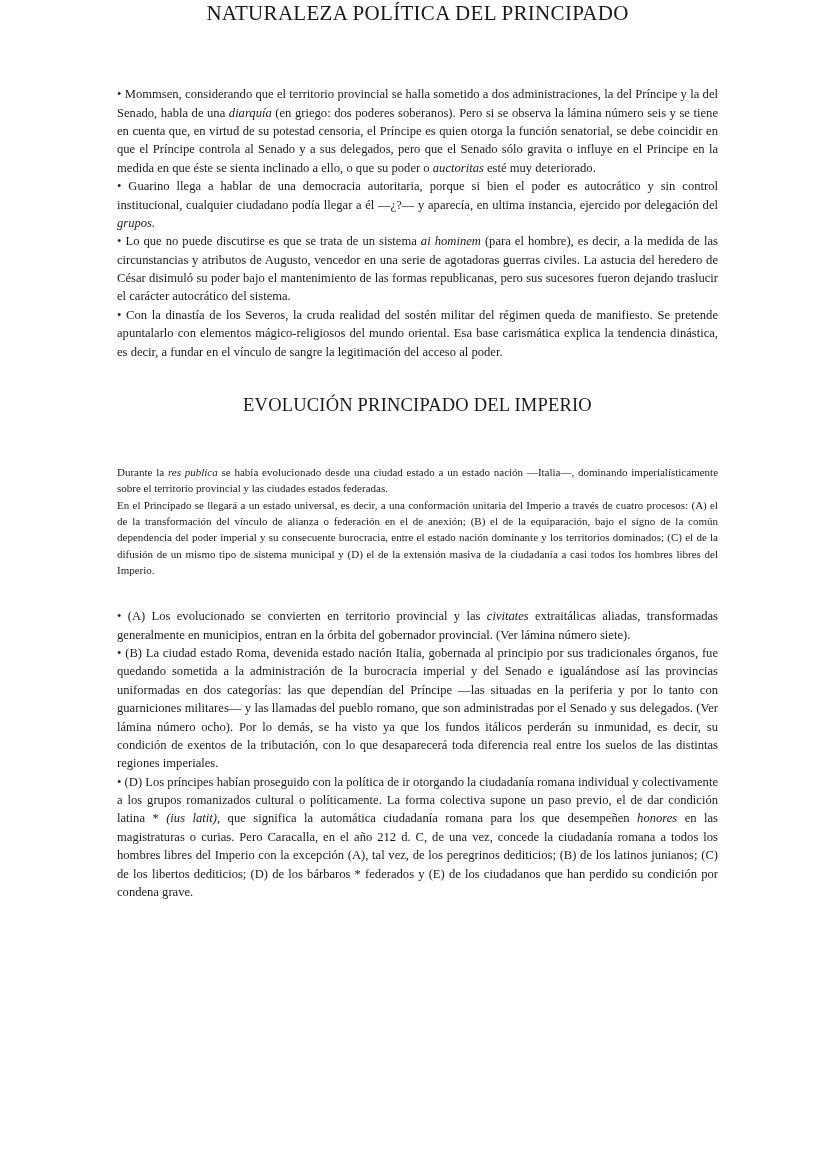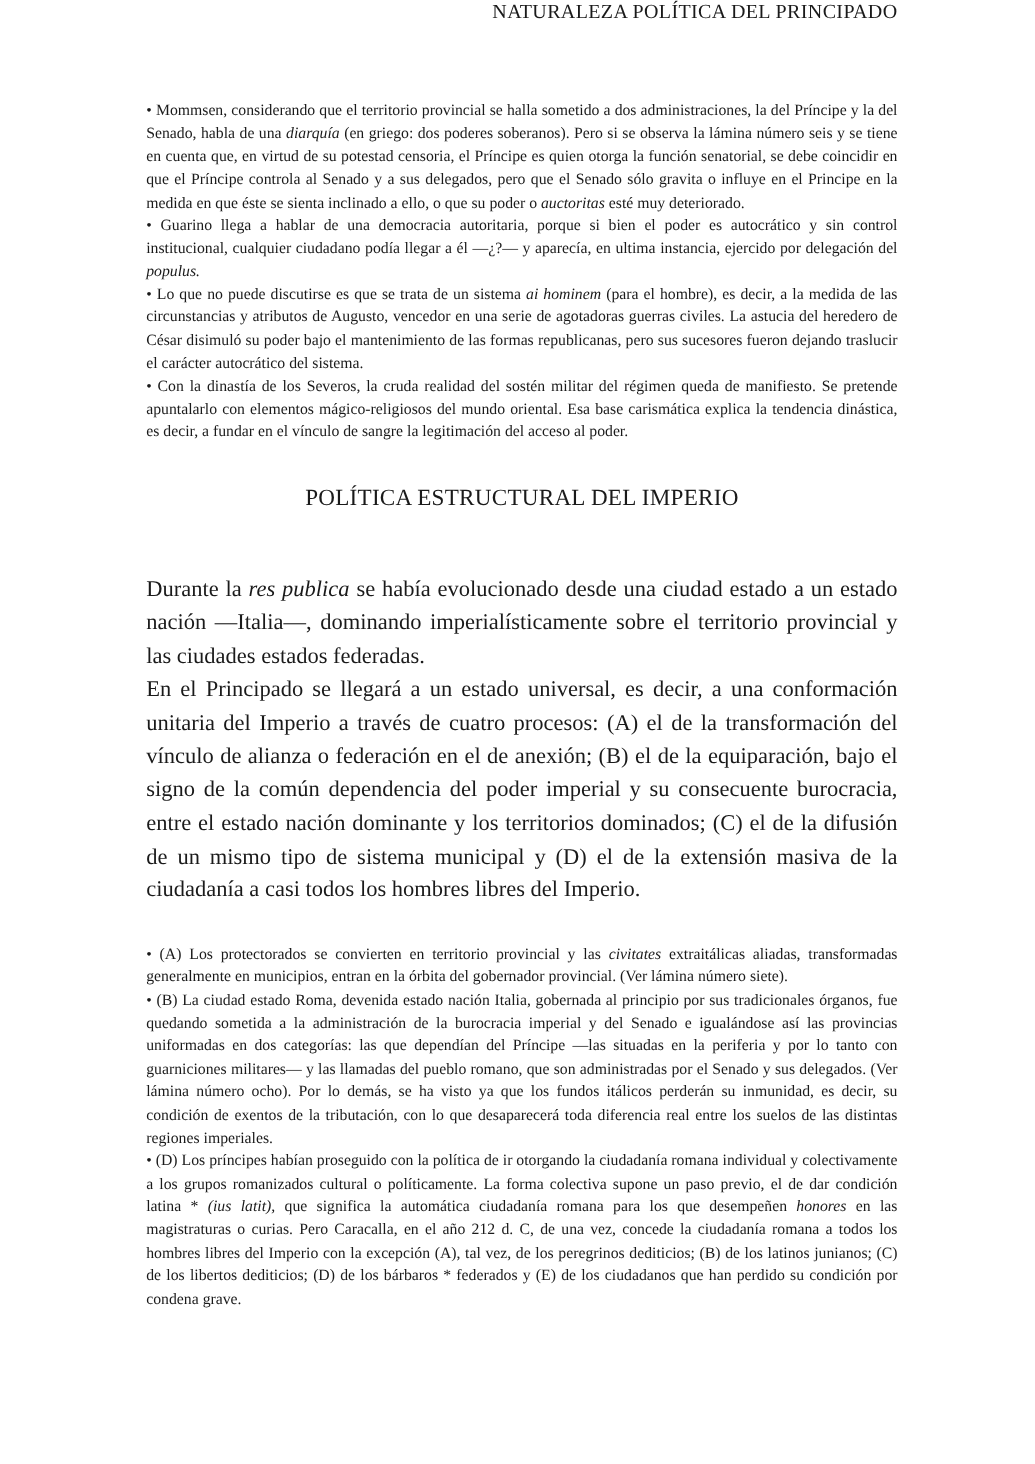--- a/index.html
+++ b/index.html
@@ -18,26 +18,26 @@
     color: #1a1a1a;
   }
   .content {
     position: absolute;
     left: 117px;
     top: 0;
     width: 601px;
   }
 
   h1.section-heading {
-    font-size: 16px;
+    font-size: 21px;
     font-weight: 400;
     letter-spacing: 0.3px;
     margin: 0;
     padding: 0;
-    text-align: right;
+    text-align: center;
     line-height: 1.25;
   }
   h2.section-heading-centered {
     font-size: 18.5px;
     font-weight: 400;
     letter-spacing: 0.2px;
     margin: 0;
     padding: 0;
     text-align: center;
     line-height: 1.25;
@@ -45,21 +45,21 @@
 
   p.lead {
     font-size: 15.3px;
     line-height: 1.47;
     text-align: justify;
     text-justify: inter-word;
     margin: 0;
     padding: 0;
   }
   p.body-large {
-    font-size: 18px;
+    font-size: 11px;
     line-height: 1.485;
     text-align: justify;
     text-justify: inter-word;
     margin: 0;
     padding: 0;
   }
   p.body-small {
     font-size: 12.6px;
     line-height: 1.46;
     text-align: justify;
@@ -87,38 +87,38 @@
 
     <h1 class="section-heading">NATURALEZA POLÍTICA DEL PRINCIPADO</h1>
 
     <div class="sp-h1-to-lead"></div>
 
 
     <div class="sp-lead-to-b1"></div>
 
     <div>
       <p class="body-small last-line-left"><span>•</span><span> Mommsen, considerando que el territorio provincial se halla sometido a dos administraciones, la del Príncipe y la del Senado, habla de una </span><em>diarquía</em><span> (en griego: dos poderes soberanos). Pero si se observa la lámina número seis y se tiene en cuenta que, en virtud de su potestad censoria, el Príncipe es quien otorga la función senatorial, se debe coincidir en que el Príncipe controla al Senado y a sus delegados, pero que el Senado sólo gravita o influye en el Principe en la medida en que éste se sienta inclinado a ello, o que su poder o </span><em>auctoritas</em><span> esté muy deteriorado.</span></p>
-      <p class="body-small last-line-left"><span>•</span><span> Guarino llega a hablar de una democracia autoritaria, porque si bien el poder es autocrático y sin control institucional, cualquier ciudadano podía llegar a él —¿?— y aparecía, en ultima instancia, ejercido por delegación del </span><em>populus.</em></p>
+      <p class="body-small last-line-left"><span>•</span><span> Guarino llega a hablar de una democracia autoritaria, porque si bien el poder es autocrático y sin control institucional, cualquier ciudadano podía llegar a él —¿?— y aparecía, en ultima instancia, ejercido por delegación del </span><em>grupos.</em></p>
       <p class="body-small last-line-left"><span>•</span><span>  Lo que no puede discutirse es que se trata de un sistema </span><em>ai hominem</em><span> (para el hombre), es decir, a la medida de las circunstancias y atributos de Augusto, vencedor en una serie de agotadoras guerras civiles. La astucia del heredero de César disimuló su poder bajo el mantenimiento de las formas republicanas, pero sus sucesores fueron dejando traslucir el carácter autocrático del sistema.</span></p>
       <p class="body-small last-line-left"><span>•</span><span> Con la dinastía de los Severos, la cruda realidad del sostén militar del régimen queda de manifiesto. Se pretende apuntalarlo con elementos mágico-religiosos del mundo oriental. Esa base carismática explica la tendencia dinástica, es decir, a fundar en el vínculo de sangre la legitimación del acceso al poder.</span></p>
     </div>
 
     <div class="sp-b1-to-h2"></div>
 
-    <h2 class="section-heading-centered">POLÍTICA ESTRUCTURAL DEL IMPERIO</h2>
+    <h2 class="section-heading-centered">EVOLUCIÓN PRINCIPADO DEL IMPERIO</h2>
 
     <div class="sp-h2-to-lead2"></div>
 
     <div>
       <p class="body-large last-line-left"><span>Durante la </span><em>res publica</em><span> se había evolucionado desde una ciudad estado a un estado nación —Italia—, dominando imperialísticamente sobre el territorio provincial y las ciudades estados federadas.</span></p>
       <p class="body-large last-line-left"><span>En el Principado se llegará a un estado universal, es decir, a una conformación unitaria del Imperio a través de cuatro procesos: (A) el de la transformación del vínculo de alianza o federación en el de anexión; (B) el de la equiparación, bajo el signo de la común dependencia del poder imperial y su consecuente burocracia, entre el estado nación dominante y los territorios dominados; (C) el de la difusión de un mismo tipo de sistema municipal y (D) el de la extensión masiva de la ciudadanía a casi todos los hombres libres del Imperio.</span></p>
     </div>
 
     <div class="sp-lead2-to-b2"></div>
 
     <div>
-      <p class="body-small last-line-left"><span>•</span><span> (A) Los protectorados se convierten en territorio provincial y las </span><em>civitates</em><span> extraitálicas aliadas, transformadas generalmente en municipios, entran en la órbita del gobernador provincial. (Ver lámina número siete).</span></p>
+      <p class="body-small last-line-left"><span>•</span><span> (A) Los evolucionado se convierten en territorio provincial y las </span><em>civitates</em><span> extraitálicas aliadas, transformadas generalmente en municipios, entran en la órbita del gobernador provincial. (Ver lámina número siete).</span></p>
       <p class="body-small last-line-left"><span>•</span><span> (B) La ciudad estado Roma, devenida estado nación Italia, gobernada al principio por sus tradicionales órganos, fue quedando sometida a la administración de la burocracia imperial y del Senado e igualándose así las provincias uniformadas en dos categorías: las que  dependían del Príncipe —las situadas en la periferia y por lo tanto con guarniciones militares— y las llamadas del pueblo romano, que son administradas por el Senado y sus delegados.   (Ver lámina número ocho). Por lo demás, se ha visto ya que los fundos itálicos perderán su inmunidad, es decir, su condición de exentos de la tributación, con lo que desaparecerá  toda diferencia real entre los suelos de las distintas regiones imperiales.</span></p>
       <p class="body-small last-line-left"><span>•</span><span> (D)  Los príncipes habían proseguido con la política de ir otorgando la ciudadanía romana individual y colectivamente a los grupos romanizados cultural o políticamente. La forma colectiva supone un paso previo, el de dar condición latina * </span><em>(ius latit),</em><span> que significa la automática ciudadanía romana para los que desempeñen </span><em>honores</em><span> en las magistraturas o curias. Pero Caracalla, en el año 212 d. C, de una vez, concede la ciudadanía romana a todos los hombres libres del Imperio con la excepción  (A), tal vez, de los peregrinos dediticios;  (B)  de los latinos junianos; (C) de los libertos dediticios; (D) de los bárbaros * federados y (E) de los ciudadanos que han perdido su condición por condena grave.</span></p>
     </div>
 
   </div>
 </div>
 
 </body></html>

